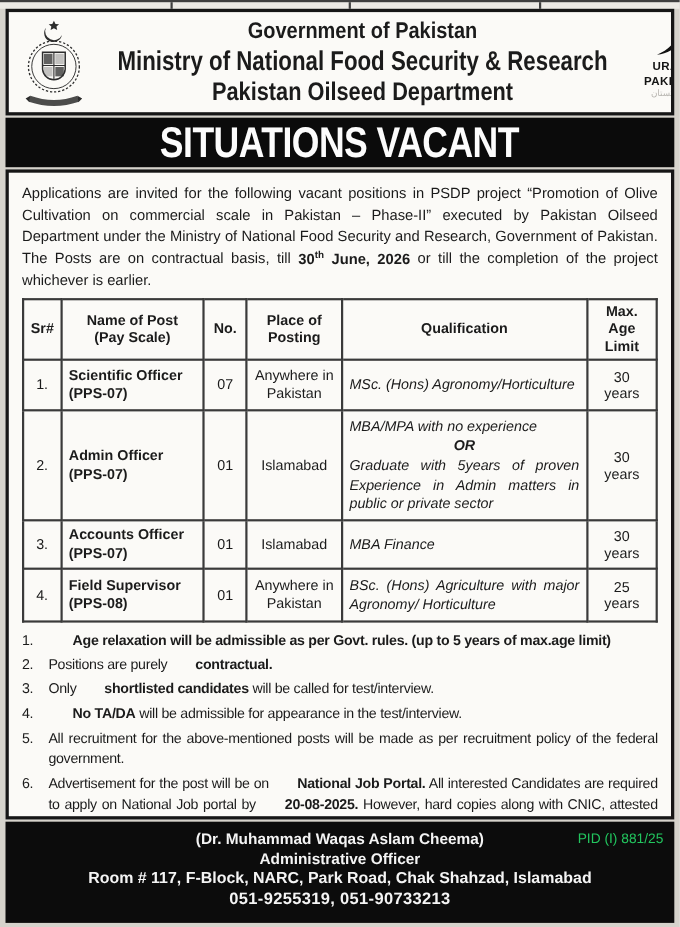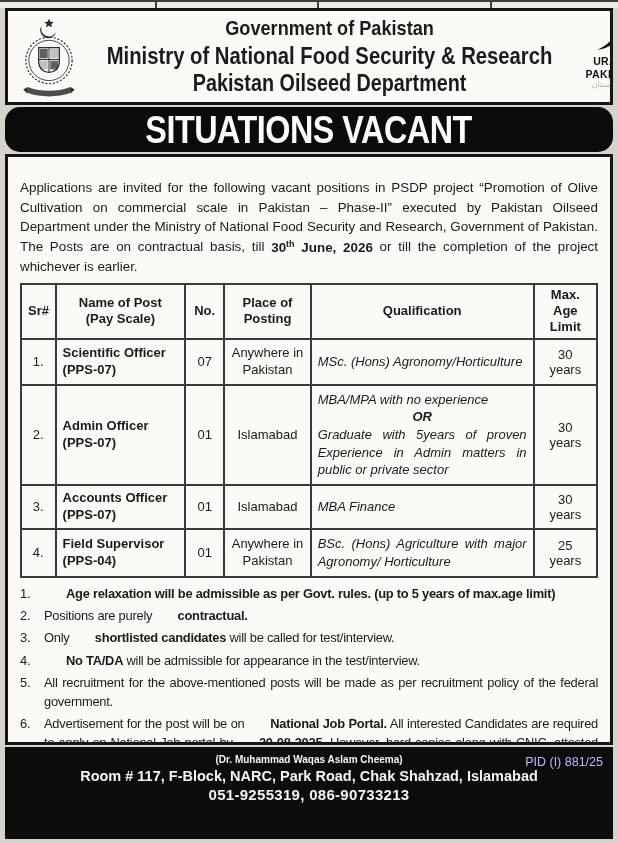--- a/index.html
+++ b/index.html
@@ -30,25 +30,25 @@
   .titles { flex:1; text-align:center; line-height:1.12; }
   .t-line1 { font-size:19.5px; font-weight:bold; white-space:nowrap; transform:scale(.93,1.06); }
   .t-line2 { font-size:22.5px; font-weight:bold; white-space:nowrap; transform:scale(.9,1.1); margin:3px 0; }
   .t-line3 { font-size:21.5px; font-weight:bold; white-space:nowrap; transform:scale(.92,1.08); }
   .logo { width:72px; flex:none; text-align:center; }
   .logo svg { display:block; margin:0 auto 1px auto; }
   .logo-word { font-size:10.5px; font-weight:bold; letter-spacing:.4px; line-height:1.15; color:#141414; }
   .logo-urdu { font-size:8px; color:#b7b5b0; margin-top:1px; line-height:1; }
 
   
-  .banner { height:45px; flex:none; margin-top:2px; background:#0b0b0b; display:flex; align-items:center; justify-content:center;border-radius:15px; }
+  .banner { height:45px; flex:none; margin-top:2px; background:#0b0b0b; display:flex; align-items:center; justify-content:center; }
   .banner span { color:#fcfcfc; font-size:33px; font-weight:bold; white-space:nowrap; transform:scale(.98,1.18); letter-spacing:-.5px; }
 
   
-  .body-box { flex:1; margin-top:2px; border:3px solid #161616; background:#fbfaf7; padding:12px 12px; overflow:hidden; }
+  .body-box { flex:1; margin-top:2px; border:3px solid #161616; background:#fbfaf7; padding:0 12px; overflow:hidden; }
   .intro { margin:9px 0 6px 0; font-size:13.4px; line-height:1.47; text-align:justify; }
   .intro sup { font-size:9px; }
 
   table { width:100%; border-collapse:collapse; table-layout:fixed; }
   th, td { border:2px solid #3a3a3a; padding:2px 6px; font-size:13px; vertical-align:middle; }
   th { font-weight:bold; text-align:center; white-space:pre-line; line-height:1.25; }
   thead tr { height:40px; }
   tr.r1 { height:46px; } tr.r2 { height:100px; } tr.r3 { height:44px; } tr.r4 { height:48px; }
   td.c { text-align:center; }
   td.pre { white-space:pre-line; line-height:1.3; }
@@ -58,22 +58,22 @@
   .qual-just { text-align:justify; }
 
   .notes { margin:7px 0 4px 0; }
   .note { display:flex; margin-bottom:3.5px; font-size:12.9px; line-height:1.46; letter-spacing:-.25px; }
   .note .num { width:24px; flex:none; }
   .note .txt { flex:1; text-align:justify; }
   .note .txt b { letter-spacing:-.25px;margin-left:22px; }
 
   
   .footer { height:92px; flex:none; margin-top:2px; background:#0c0c0c; position:relative; color:#f4f4f4; text-align:center; padding-top:7px; }
-  .pid { position:absolute; top:8px; right:10px; font-size:12.5px; color:#c4b5fd; }
-  .f1 { font-size:10px; font-weight:bold; }
+  .pid { position:absolute; top:8px; right:10px; font-size:12.5px; color:#22c55e; }
+  .f1 { font-size:14px; font-weight:bold; }
   .f2 { font-size:14px; font-weight:bold; margin-top:2px; }
   .f3 { font-size:14.5px; font-weight:bold; margin-top:3px; }
   .f4 { font-size:15px; font-weight:bold; margin-top:2px; letter-spacing:.3px; }
 </style>
 </head>
 <body>
 
 <div class="page">
 
   <div class="top-strip">
@@ -184,21 +184,21 @@
             <td class="name">Accounts Officer
 (PPS-07)</td>
             <td class="c">01</td>
             <td class="c">Islamabad</td>
             <td class="qual">MBA Finance</td>
             <td class="c">30 years</td>
           </tr>
           <tr class="r4">
             <td class="c">4.</td>
             <td class="name">Field Supervisor
-(PPS-04)</td>
+(PPS-08)</td>
             <td class="c">01</td>
             <td class="c pre">Anywhere in
 Pakistan</td>
             <td class="qual qual-just">BSc. (Hons) Agriculture with major Agronomy/ Horticulture</td>
             <td class="c">25 years</td>
           </tr>
         </tbody>
       </table>
 
       <div class="notes">
@@ -225,18 +225,19 @@
         <div class="note">
           <span class="num">6.</span>
           <span class="txt"><span>Advertisement for the post will be on </span><b>National Job Portal.</b><span> All interested Candidates are required to apply on National Job portal by </span><b>20-08-2025.</b><span> However, hard copies along with CNIC, attested copies of educational and experience (where applicable), testimonials, 01 Photograph shall be sent to below mentioned address maximum by </span></span>
         </div>
       </div>
     </div>
 
     <div class="footer">
       <div class="pid">PID (I) 881/25</div>
       <div class="f1">(Dr. Muhammad Waqas Aslam Cheema)</div>
+      <div class="f2">Administrative Officer</div>
       <div class="f3">Room # 117, F-Block, NARC, Park Road, Chak Shahzad, Islamabad</div>
-      <div class="f4">051-9255319, 086-90733213</div>
+      <div class="f4">051-9255319, 051-90733213</div>
     </div>
 
   </div>
 </div>
 
 </body></html>

